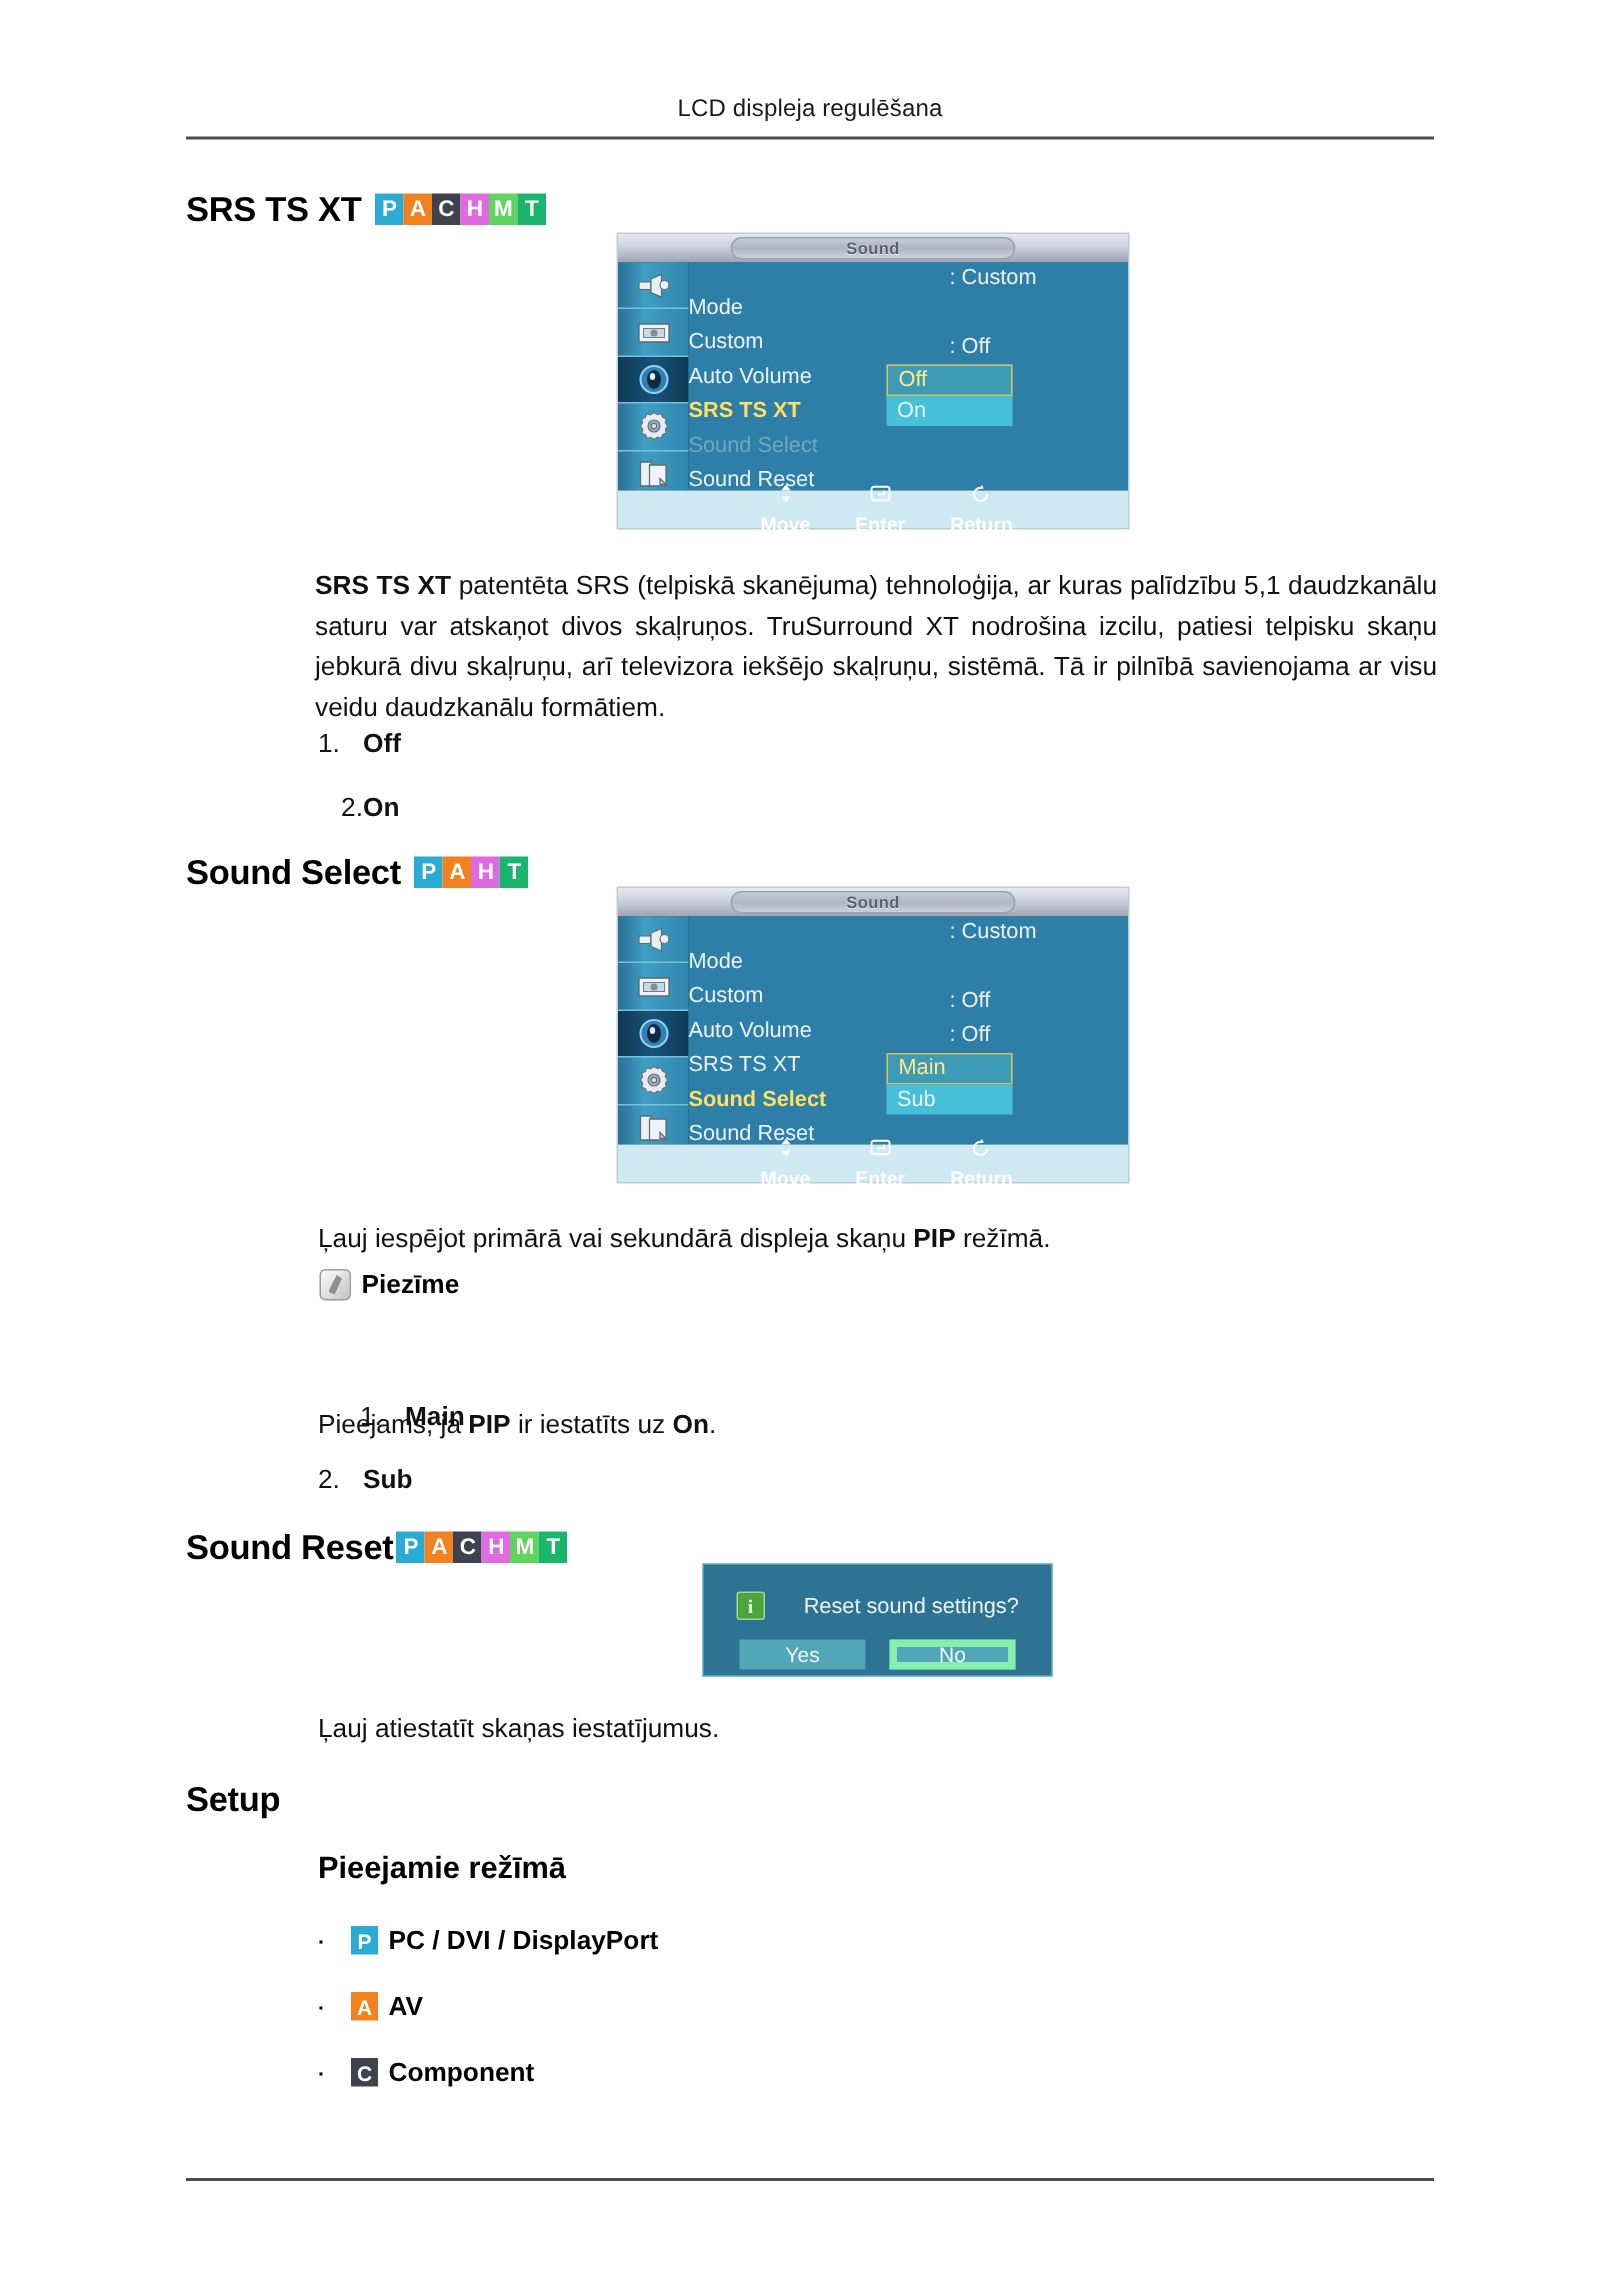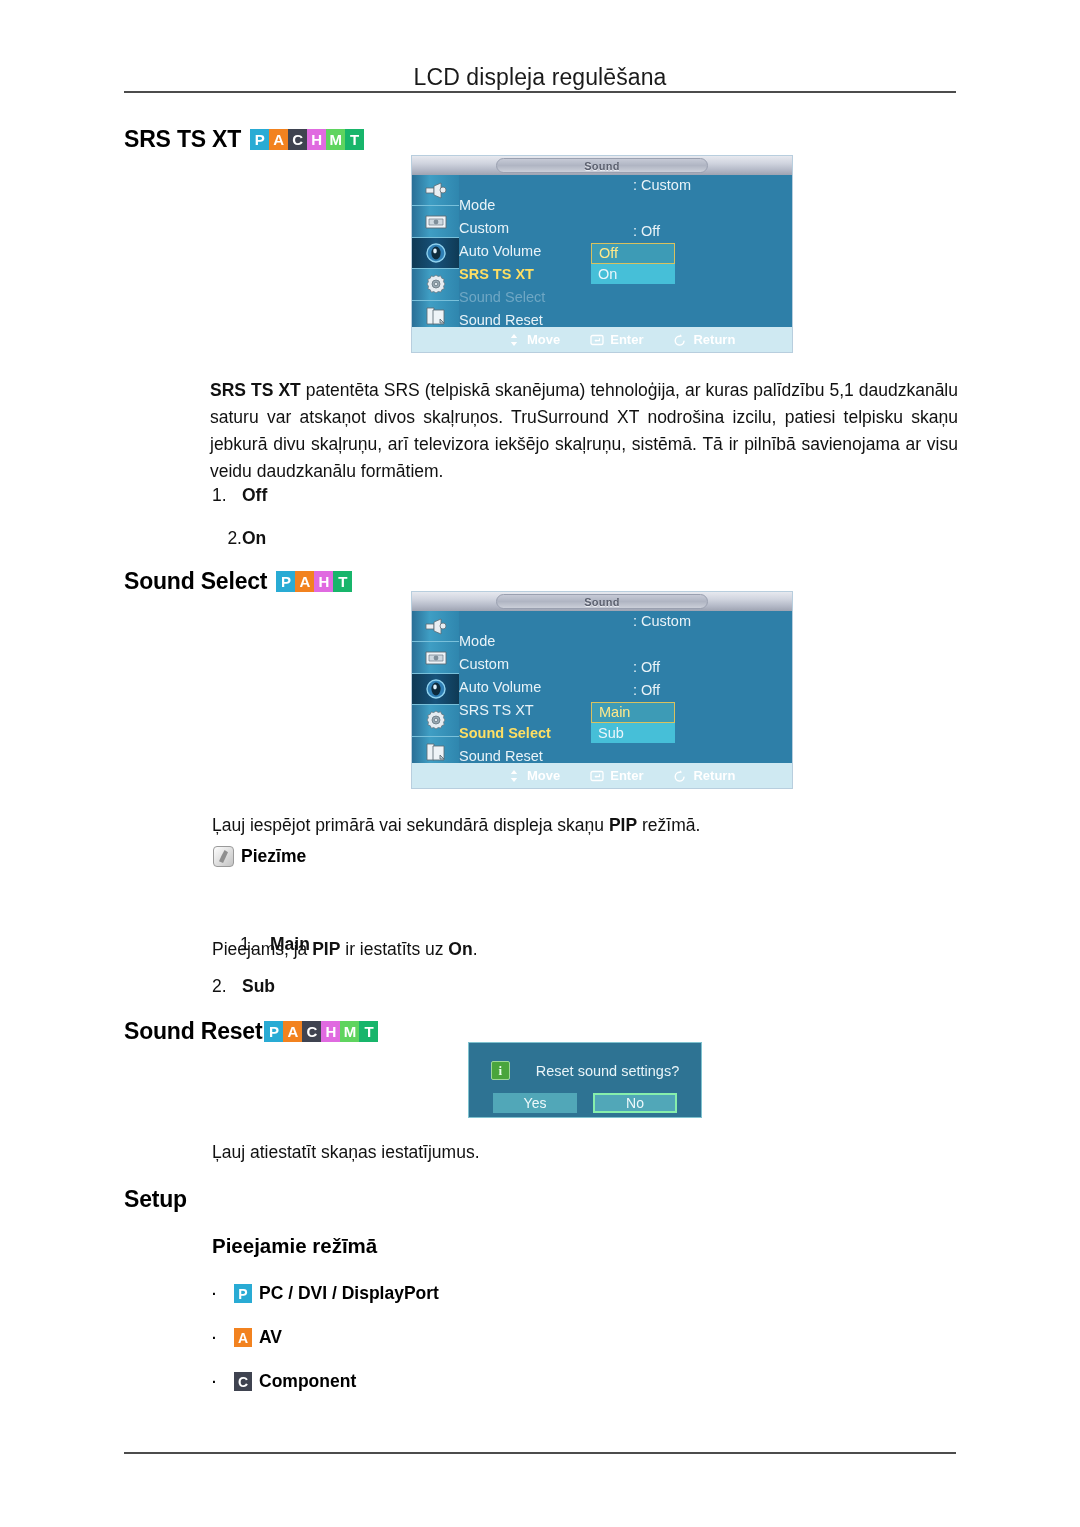--- a/index.html
+++ b/index.html
@@ -20,21 +20,21 @@
     position: absolute;
     inset: 0;
   }
 
   
   .runhead {
     position: absolute;
     left: 0; right: 0;
     top: 64px;
     text-align: center;
-    font-size: 23px;
+    font-size: 16px;
     color: #1a1a1a;
     letter-spacing: .1px;
   }
   .rule-top {
     position: absolute;
     left: 124px;
     width: 832px;
     top: 91px;
     height: 0;
     border-top: 2px solid #4c4c4c;
@@ -150,21 +150,20 @@
     color: #000;
     flex: none;
   }
   .bullet-row .badge { margin-right: 7px; flex: none; }
 
   
   .osd {
     position: absolute;
     background: #14532d;
     box-shadow: 0 0 0 1px #b8cede;
-    padding-left: 40px;
   }
   .osd-title {
     position: absolute;
     left: 0; right: 0; top: 0;
     height: 19px;
     background: linear-gradient(180deg,#e7e9ef 0%,#cfd3de 40%,#b3b8c6 75%,#9ea3b2 100%);
     display: flex;
     align-items: center;
     justify-content: center;
   }
@@ -271,21 +270,21 @@
   }
   .osd-foot-inner {
     margin-left: 95px;
     display: flex;
     align-items: center;
     gap: 30px;
     font-size: 13px;
     color: #ffffff;
     font-weight: bold;
   }
-  .foot-item { display: flex; align-items: center; gap: 6px; }
+  .foot-item { display: flex; align-items: center; gap: 6px; flex-direction: column; }
   .foot-glyph { width: 14px; height: 14px; display:block; }
 
   
   .dlg {
     position: absolute;
     background: #2e7393;
     box-shadow: 0 0 0 1px #7fc2cf;
   }
   .dlg-msg {
     position: absolute;
@@ -321,21 +320,21 @@
   .dlg-btn {
     width: 84px; height: 20px;
     background: #51a7b8;
     color: #eef9fb;
     font-size: 14px;
     display: flex;
     align-items: center;
     justify-content: center;
     box-sizing: border-box;
   }
-  .dlg-btn.cur { border: 2px solid #86efac; }
+  .dlg-btn.cur { border: 5px solid #86efac; }
 </style>
 </head>
 <body>
 
 <div class="page">
 
   <div class="runhead">LCD displeja regulēšana</div>
   <div class="rule-top"></div>
 
   <div class="h2" style="left:124px; top:126px;">

